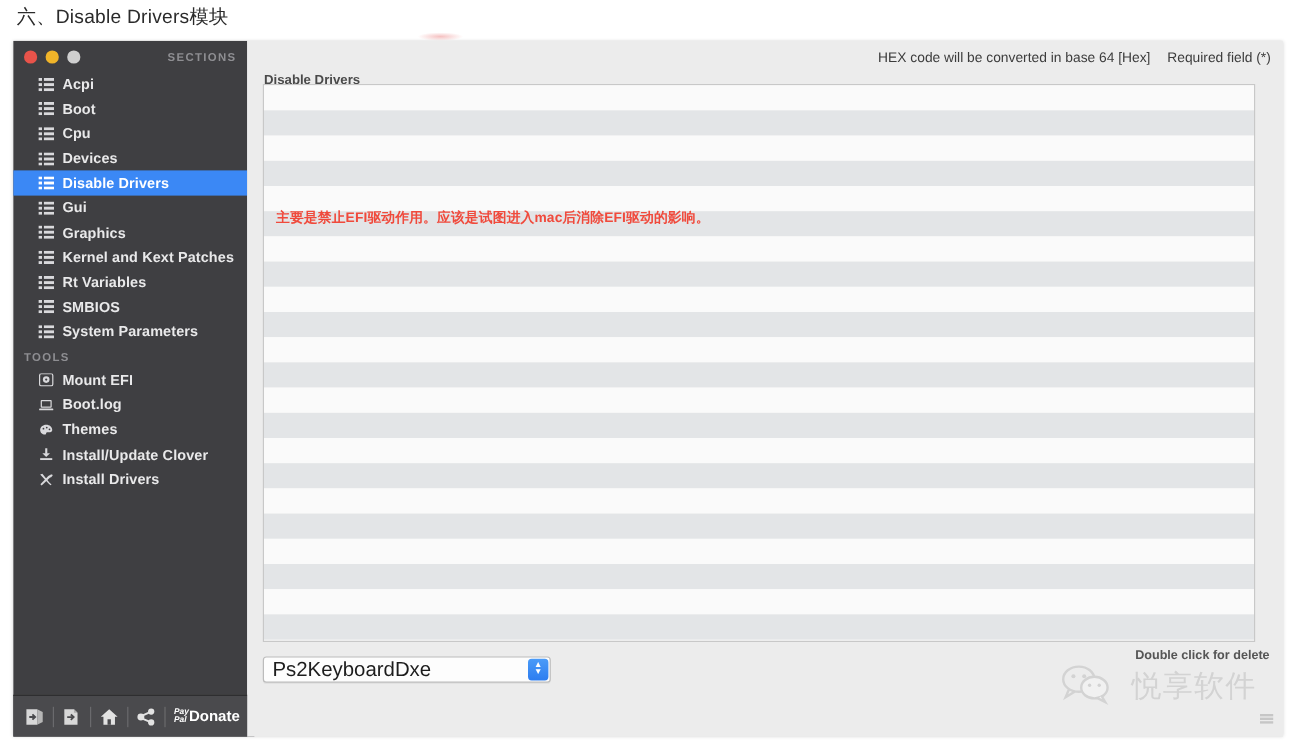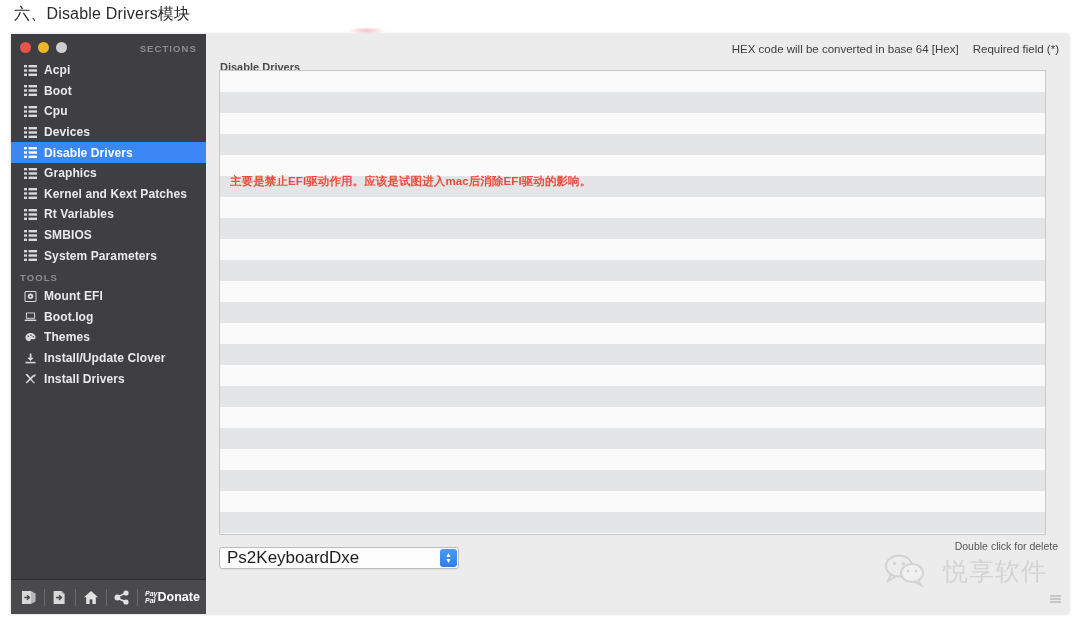--- a/index.html
+++ b/index.html
@@ -42,21 +42,21 @@
     position:absolute;right:9px;top:9px;
     font-size:9.5px;font-weight:bold;letter-spacing:1.1px;
     color:#8e8e92;
   }
   .tools-label{
     padding:6px 0 3px 9px;
     font-size:9.5px;font-weight:bold;letter-spacing:1.1px;
     color:#8e8e92;
   }
   .nav-item{
-    display:flex;align-items:center;height:20.6px;padding-left:13px;
+    display:flex;align-items:center;height:20.6px;padding-left:21px;
     color:#e9e9ea;font-size:12px;gap:7px;
     white-space:nowrap;
   }
   .nav-item.selected{background:#3b88f5;color:#ffffff;}
   .nav-icon{width:13px;height:11px;flex:0 0 13px;display:block;}
   .nav-label{line-height:1;font-weight:600;letter-spacing:.1px;}
 
   
   .bottom-bar{
     position:absolute;left:0;bottom:0;width:195px;height:34px;
@@ -130,21 +130,21 @@
     width:78px;height:20px;display:flex;align-items:center;justify-content:center;
     font-size:11.5px;color:#3a3a3a;border-right:1px solid #c4c4c4;
     background:linear-gradient(#fefefe,#f1f1f1);
   }
   .seg:last-child{border-right:none;}
   .seg.active{
     background:linear-gradient(#6f6f6f,#585858);color:#ffffff;font-weight:600;
   }
   .dbl-hint{
     position:absolute;right:11px;top:506px;
-    font-size:10.5px;font-weight:normal;color:#555;white-space:nowrap;
+    font-size:10.5px;font-weight:bold;color:#555;white-space:nowrap;
   }
 
   
   .watermark{
     position:absolute;right:22px;bottom:26px;
     display:flex;align-items:center;gap:16px;opacity:.30;
     pointer-events:none;
   }
   .wm-text{
     font-size:25px;color:#9a9a9a;letter-spacing:1px;
@@ -231,20 +231,31 @@
         <div class="nav-item selected">
           <svg class="nav-icon" viewBox="0 0 13 11">
             <rect x="0" y="0" width="3" height="2.4" fill="#ffffff"></rect>
               <rect x="4.6" y="0" width="8.4" height="2.4" fill="#ffffff"></rect>
             <rect x="0" y="4.3" width="3" height="2.4" fill="#ffffff"></rect>
               <rect x="4.6" y="4.3" width="8.4" height="2.4" fill="#ffffff"></rect>
             <rect x="0" y="8.6" width="3" height="2.4" fill="#ffffff"></rect>
               <rect x="4.6" y="8.6" width="8.4" height="2.4" fill="#ffffff"></rect>
           </svg>
           <span class="nav-label">Disable Drivers</span>
+        </div>
+        <div class="nav-item">
+          <svg class="nav-icon" viewBox="0 0 13 11">
+            <rect x="0" y="0" width="3" height="2.4" fill="#d9d9dc"></rect>
+              <rect x="4.6" y="0" width="8.4" height="2.4" fill="#d9d9dc"></rect>
+            <rect x="0" y="4.3" width="3" height="2.4" fill="#d9d9dc"></rect>
+              <rect x="4.6" y="4.3" width="8.4" height="2.4" fill="#d9d9dc"></rect>
+            <rect x="0" y="8.6" width="3" height="2.4" fill="#d9d9dc"></rect>
+              <rect x="4.6" y="8.6" width="8.4" height="2.4" fill="#d9d9dc"></rect>
+          </svg>
+          <span class="nav-label">Gui</span>
         </div>
         <div class="nav-item">
           <svg class="nav-icon" viewBox="0 0 13 11">
             <rect x="0" y="0" width="3" height="2.4" fill="#d9d9dc"></rect>
               <rect x="4.6" y="0" width="8.4" height="2.4" fill="#d9d9dc"></rect>
             <rect x="0" y="4.3" width="3" height="2.4" fill="#d9d9dc"></rect>
               <rect x="4.6" y="4.3" width="8.4" height="2.4" fill="#d9d9dc"></rect>
             <rect x="0" y="8.6" width="3" height="2.4" fill="#d9d9dc"></rect>
               <rect x="4.6" y="8.6" width="8.4" height="2.4" fill="#d9d9dc"></rect>
           </svg>

